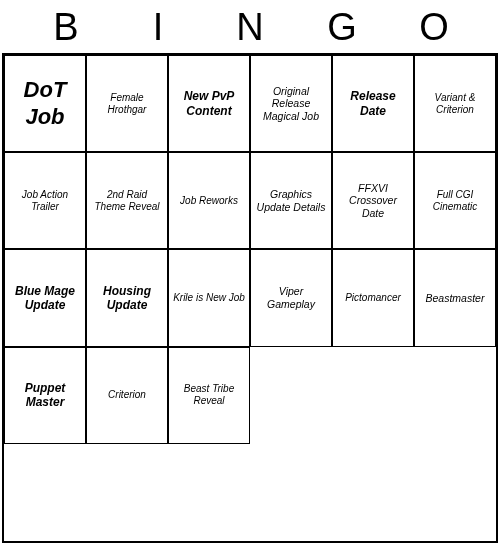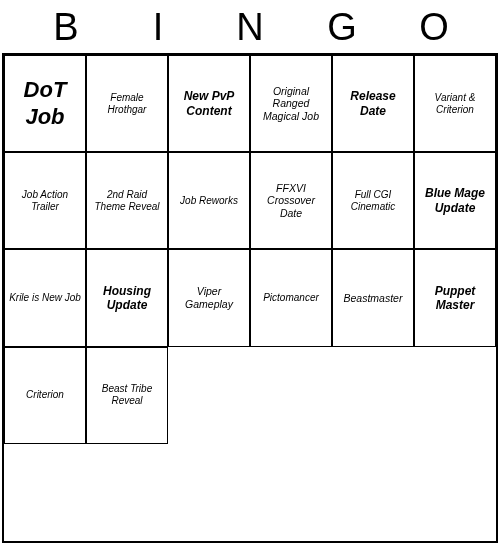--- a/index.html
+++ b/index.html
@@ -67,30 +67,31 @@
     <span>N</span>
     <span>G</span>
     <span>O</span>
   </div>
 
 <div class="bingo-grid">
 
 <div class="bingo-cell large-text">DoT Job</div>
     <div class="bingo-cell">Female Hrothgar</div>
     <div class="bingo-cell medium-text">New PvP Content</div>
-    <div class="bingo-cell small-text">Original Ranged Magical Job</div>
+    <div class="bingo-cell small-text">Original Release Magical Job</div>
     <div class="bingo-cell medium-text">Release Date</div>
     <div class="bingo-cell">Variant &amp; Criterion</div>
     <div class="bingo-cell">Job Action Trailer</div>
     <div class="bingo-cell">2nd Raid Theme Reveal</div>
     <div class="bingo-cell">Job Reworks</div>
+    <div class="bingo-cell small-text">Graphics Update Details</div>
     <div class="bingo-cell small-text">FFXVI Crossover Date</div>
     <div class="bingo-cell">Full CGI Cinematic</div>
     <div class="bingo-cell medium-text">Blue Mage Update</div>
+    <div class="bingo-cell medium-text">Housing Update</div>
     <div class="bingo-cell">Krile is New Job</div>
-    <div class="bingo-cell medium-text">Housing Update</div>
     <div class="bingo-cell small-text">Viper Gameplay</div>
     <div class="bingo-cell">Pictomancer</div>
     <div class="bingo-cell small-text">Beastmaster</div>
     <div class="bingo-cell medium-text">Puppet Master</div>
     <div class="bingo-cell">Criterion</div>
     <div class="bingo-cell">Beast Tribe Reveal</div>
   </div>
 
 </body></html>

